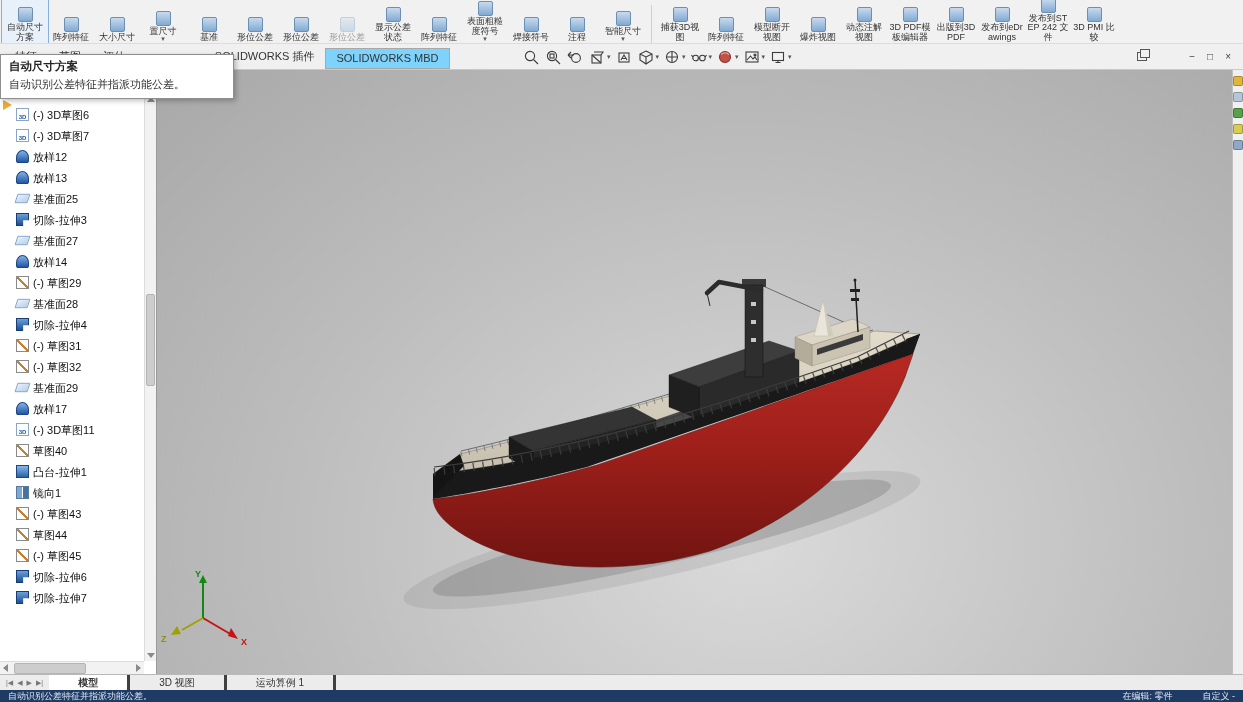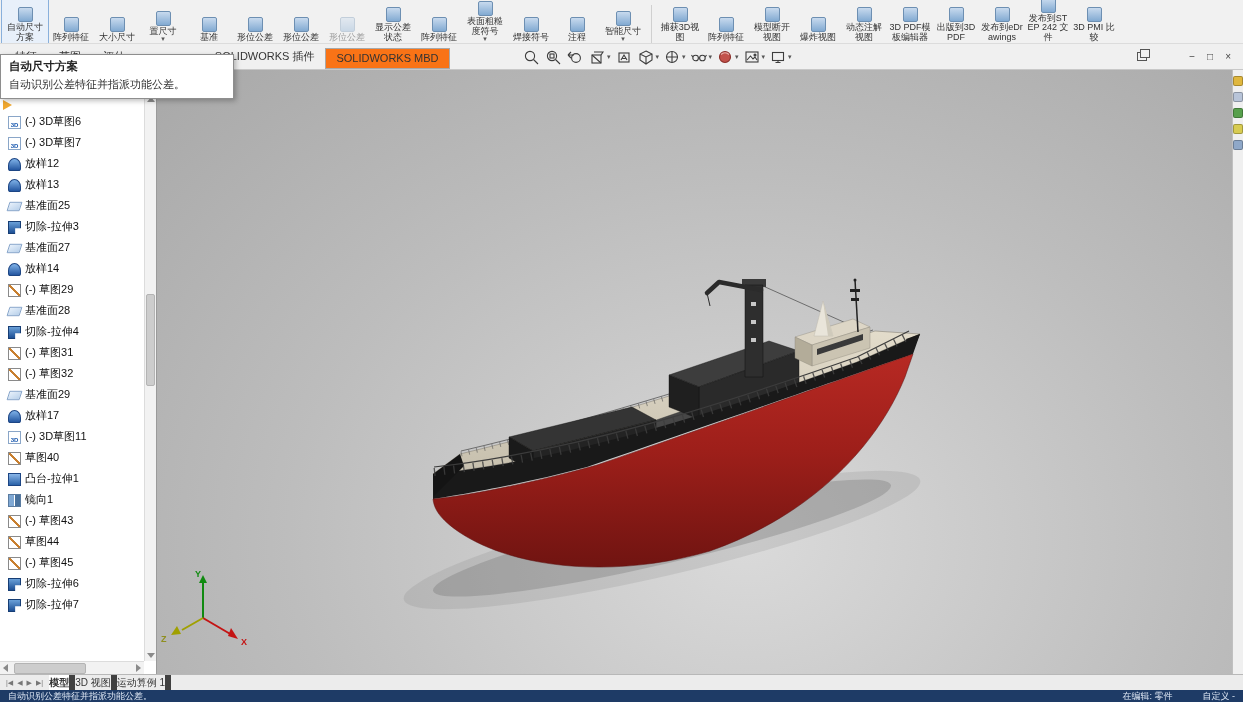--- a/index.html
+++ b/index.html
@@ -16,21 +16,21 @@
   .ricon{width:13px;height:13px;flex:none;background:linear-gradient(180deg,#c8daee,#82aad2);
          border:1px solid #6d8fb2;border-radius:2px;margin-bottom:1px}
   .rlabel{width:42px;font-size:9px;line-height:9.5px;text-align:center;word-break:break-all;color:#333}
   .rcaret{font-size:7px;line-height:6px;color:#555}
   .rsep{width:1px;height:38px;background:#d0d0d0;margin:0 5px;flex:none}
   
   .tabrow{position:absolute;top:44px;left:0;right:0;height:26px;background:#f0f0f0;
           border-bottom:1px solid #c8c8c8;display:flex;align-items:center;box-sizing:border-box}
   .rtabs{display:flex;height:100%;align-items:flex-end;padding-left:4px}
   .rtab{padding:3px 10px 4px;font-size:11px;color:#333;border:1px solid transparent;white-space:nowrap}
-  .rtab.active{background:#f97316;border-color:#a8a8a8}
+  .rtab.active{background:#7dd3fc;border-color:#a8a8a8}
   .huwrap{position:absolute;left:522px;top:3px;height:20px;display:flex;align-items:center;gap:3px}
   .hubtn{display:flex;align-items:center;height:20px;padding:0 1px}
   .hubtn svg{width:17px;height:17px;stroke:#3d3d3d;fill:none;stroke-width:1.1}
   .hucaret{font-size:7px;color:#555;font-style:normal;margin-left:1px}
   .winctl{margin-left:auto;display:flex;align-items:center;gap:12px;padding-right:12px;color:#444}
   .wbtn{font-size:10px;line-height:14px}
   .wcascade{width:8px;height:7px;border:1px solid #555;position:relative;margin-right:30px}
   .wcascade::after{content:"";position:absolute;left:2px;top:-4px;width:8px;height:7px;border:1px solid #555;background:#f0f0f0}
   
   .tooltip{position:absolute;left:0;top:54px;width:216px;background:#fff;border:1px solid #8e8e8e;
@@ -44,21 +44,21 @@
             padding:0 5px;background:#f8f8f8}
   .pt-ic{width:13px;height:13px;border:1px solid #8899aa;background:#fff;flex:none}
   .pt-doc{background:linear-gradient(#ffffff,#eef3f8)}
   .pt-list{background:repeating-linear-gradient(180deg,#ffffff 0 2px,#8aa0b8 2px 3px)}
   .pt-tree{background:linear-gradient(90deg,#ffffff 40%,#cfe0f0 40%)}
   .pt-arrow{font-size:8px;color:#666}
   .pt-sep{width:1px;height:14px;background:#d0d0d0}
   .flyout{position:absolute;top:30px;left:3px;width:0;height:0;border-left:9px solid #f0a830;
           border-top:5px solid transparent;border-bottom:5px solid transparent}
   .tree{position:absolute;top:24px;left:0;right:12px;bottom:13px;overflow:hidden;padding-top:14px}
-  .titem{display:flex;align-items:flex-end;height:21px;padding-left:8px;white-space:nowrap}
+  .titem{display:flex;align-items:flex-start;height:21px;padding-left:16px;white-space:nowrap}
   .tlabel{font-size:11px;color:#111;margin-left:4px}
   .ti{display:inline-block;width:13px;height:13px;flex:none;position:relative;box-sizing:border-box}
   .ti-sketch3d{border:1px solid #8aa6c8;background:#fff;text-align:center}
   .ti-sketch3d::before{content:"3D";font-weight:bold;font-size:6px;line-height:11px;color:#1d5bb0}
   .ti-sketch{background:#fff;border:1px solid #8a8a8a;
      background-image:linear-gradient(45deg,transparent 42%,#c87f2f 42%,#c87f2f 58%,transparent 58%)}
   .ti-loft{background:linear-gradient(180deg,#7fb2e8,#2456a0);border:1px solid #1c4584;
      border-radius:50% 50% 20% 20%/60% 60% 20% 20%}
   .ti-plane{background:linear-gradient(135deg,#e8f1fb,#b8d0ea);border:1px solid #7a9cc4;
      transform:skewX(-18deg) scaleY(.7)}
@@ -81,21 +81,21 @@
             background:radial-gradient(ellipse at 55% 78%, #dadada 0%, #bdbdbd 55%, #a8a8a8 100%)}
   .vpsvg{position:absolute;inset:0;width:100%;height:100%}
   
   .rstrip{position:absolute;top:70px;right:0;width:11px;bottom:28px;background:#f0f0f0;border-left:1px solid #c0c0c0;
           box-sizing:border-box;display:flex;flex-direction:column;align-items:center;padding-top:6px;gap:6px}
   .tpicon{width:8px;height:8px;border-radius:2px;border:1px solid rgba(0,0,0,.25);flex:none}
   
   .btabs{position:absolute;left:0;right:0;bottom:12px;height:16px;background:#ececec;border-top:1px solid #b8b8b8;
          display:flex;align-items:stretch;font-size:10px;box-sizing:border-box}
   .bnav{display:flex;align-items:center;gap:4px;padding:0 6px;color:#777;font-size:7px}
-  .btab{display:flex;align-items:center;padding:0 0;border-right:6px solid #404040;color:#333;white-space:nowrap}
+  .btab{display:flex;align-items:center;padding:0 29px;border-right:3px solid #404040;color:#333;white-space:nowrap}
   .btab.active{background:#fff;font-weight:bold}
   .statusbar{position:absolute;left:0;right:0;bottom:0;height:12px;background:#1e3b66;color:#dfe8f5;font-size:9px;
              display:flex;align-items:center;padding:0 8px;box-sizing:border-box;gap:30px;overflow:hidden}
   .sb-hint{flex:1;white-space:nowrap;overflow:hidden}
 </style>
 </head>
 <body>
 
 <div>
 

